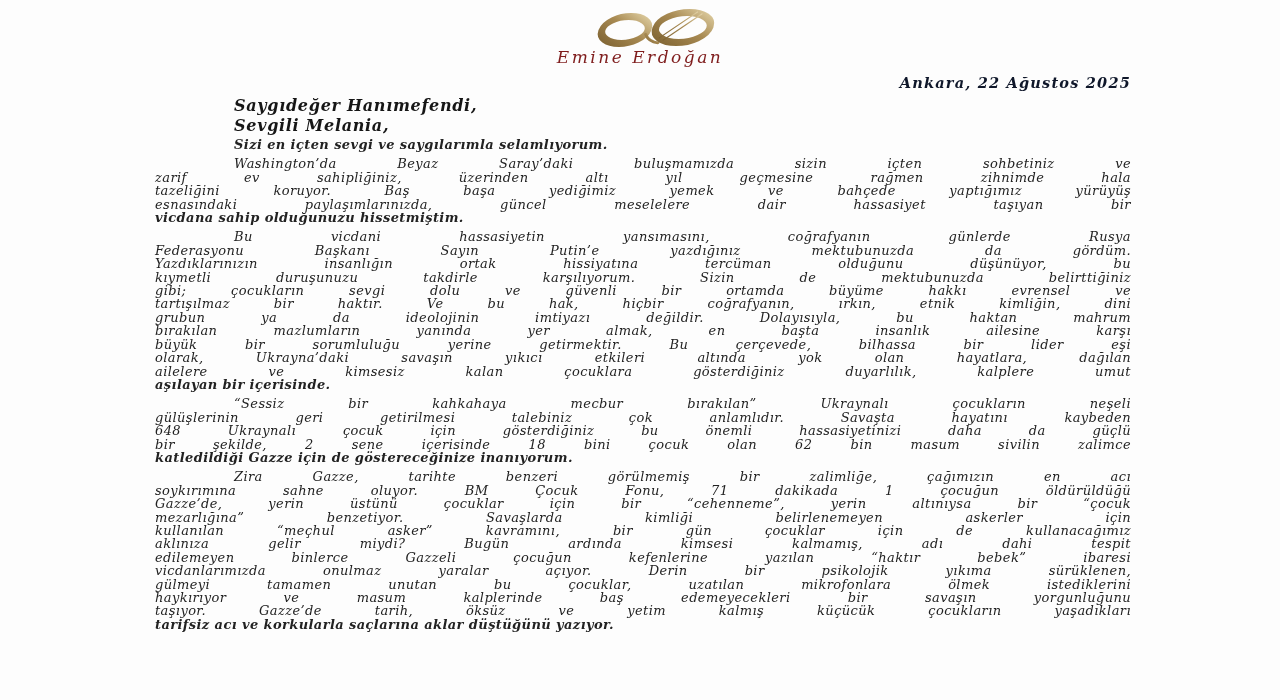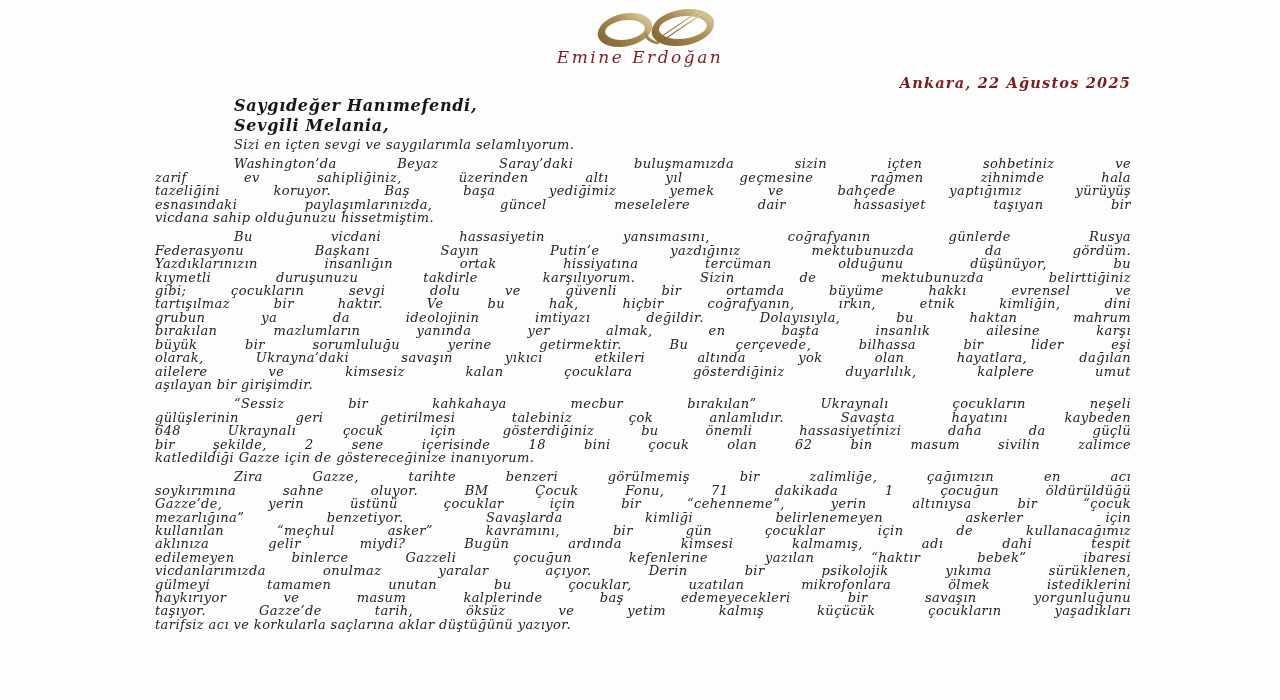--- a/index.html
+++ b/index.html
@@ -30,21 +30,21 @@
     margin-top: -3px;
   }
   .date {
     position: absolute;
     top: 74px;
     right: 149px;
     font-style: italic;
     font-weight: bold;
     font-size: 14.5px;
     letter-spacing: 1.2px;
-    color: #7f1d1d;
+    color: #0f172a;
   }
   .letter-body {
     position: absolute;
     left: 155px;
     top: 96px;
     width: 976px;
     font-style: italic;
     font-size: 13px;
     letter-spacing: 0.4px;
     color: #222;
@@ -59,21 +59,21 @@
   }
   .paragraphs { margin-top: 2px; }
   .para { margin: 0 0 6px 0; }
   .para .line {
     line-height: 13.4px;
     text-align: justify;
     text-align-last: justify;
     white-space: normal;
   }
   .para .line.first { text-indent: 79px; }
-  .para .line.last  { text-align-last: left; }
+  .para .line.last  { text-align-last: left; font-weight: bold; }
 </style>
 </head>
 <body>
 
 <div class="page">
 
   <div class="letterhead">
     <svg class="monogram" width="170" height="42" viewBox="0 0 170 42" aria-hidden="true">
       <defs>
         <linearGradient id="goldGrad" x1="0" y1="1" x2="1" y2="0">
@@ -114,21 +114,21 @@
           <div class="line">Federasyonu Başkanı Sayın Putin’e yazdığınız mektubunuzda da gördüm.</div>
           <div class="line">Yazdıklarınızın insanlığın ortak hissiyatına tercüman olduğunu düşünüyor, bu</div>
           <div class="line">kıymetli duruşunuzu takdirle karşılıyorum. Sizin de mektubunuzda belirttiğiniz</div>
           <div class="line">gibi; çocukların sevgi dolu ve güvenli bir ortamda büyüme hakkı evrensel ve</div>
           <div class="line">tartışılmaz bir haktır. Ve bu hak, hiçbir coğrafyanın, ırkın, etnik kimliğin, dini</div>
           <div class="line">grubun ya da ideolojinin imtiyazı değildir. Dolayısıyla, bu haktan mahrum</div>
           <div class="line">bırakılan mazlumların yanında yer almak, en başta insanlık ailesine karşı</div>
           <div class="line">büyük bir sorumluluğu yerine getirmektir. Bu çerçevede, bilhassa bir lider eşi</div>
           <div class="line">olarak, Ukrayna’daki savaşın yıkıcı etkileri altında yok olan hayatlara, dağılan</div>
           <div class="line">ailelere ve kimsesiz kalan çocuklara gösterdiğiniz duyarlılık, kalplere umut</div>
-          <div class="line last">aşılayan bir girişimdir.</div>
+          <div class="line last">aşılayan bir içerisinde.</div>
         </div>
         <div class="para">
           <div class="line first">“Sessiz bir kahkahaya mecbur bırakılan” Ukraynalı çocukların neşeli</div>
           <div class="line">gülüşlerinin geri getirilmesi talebiniz çok anlamlıdır. Savaşta hayatını kaybeden</div>
           <div class="line">648 Ukraynalı çocuk için gösterdiğiniz bu önemli hassasiyetinizi daha da güçlü</div>
           <div class="line">bir şekilde, 2 sene içerisinde 18 bini çocuk olan 62 bin masum sivilin zalimce</div>
           <div class="line last">katledildiği Gazze için de göstereceğinize inanıyorum.</div>
         </div>
         <div class="para">
           <div class="line first">Zira Gazze, tarihte benzeri görülmemiş bir zalimliğe, çağımızın en acı</div>

